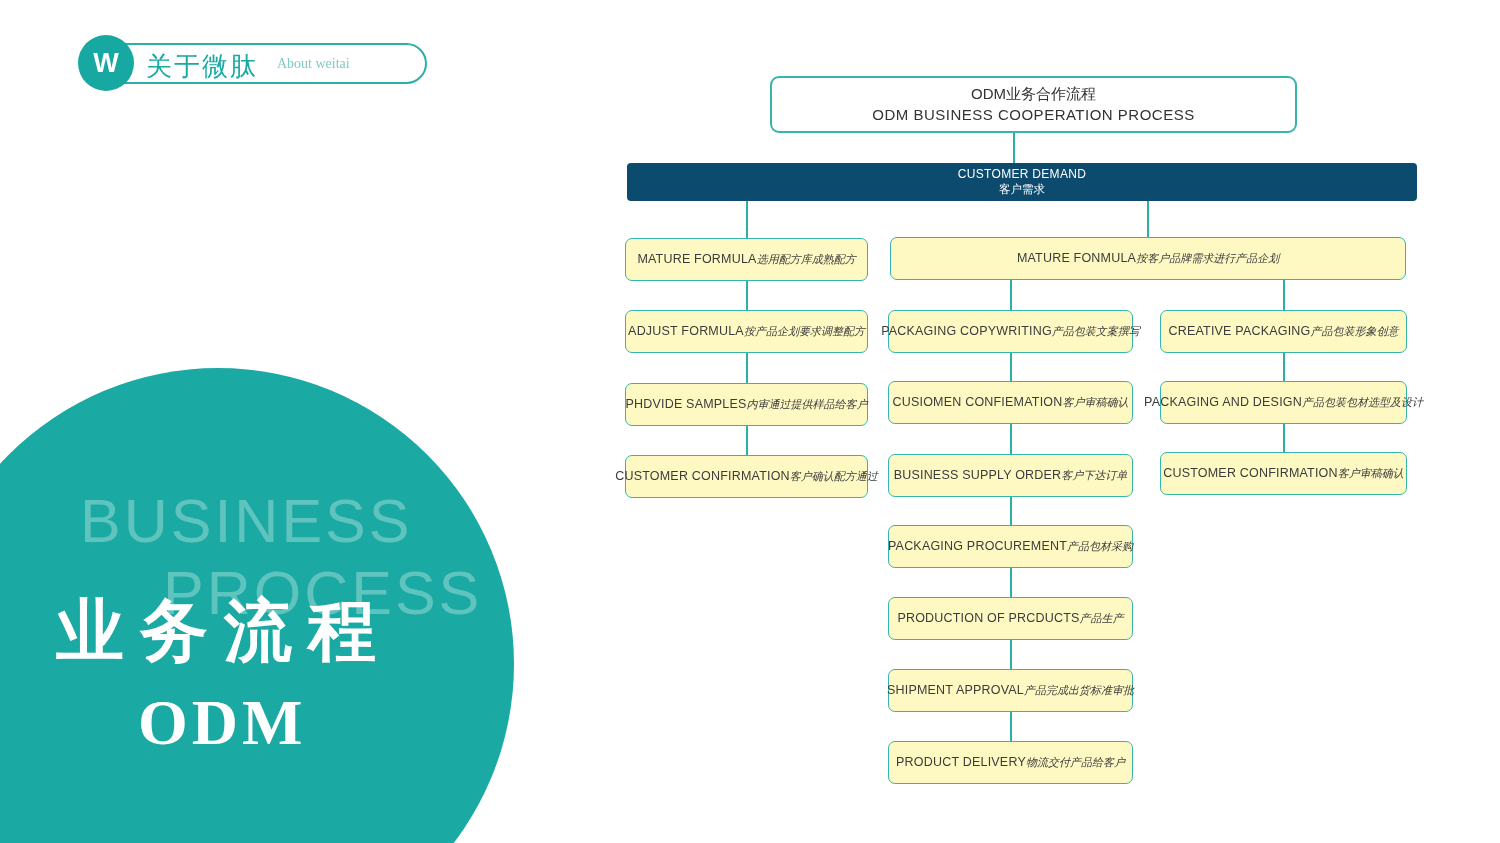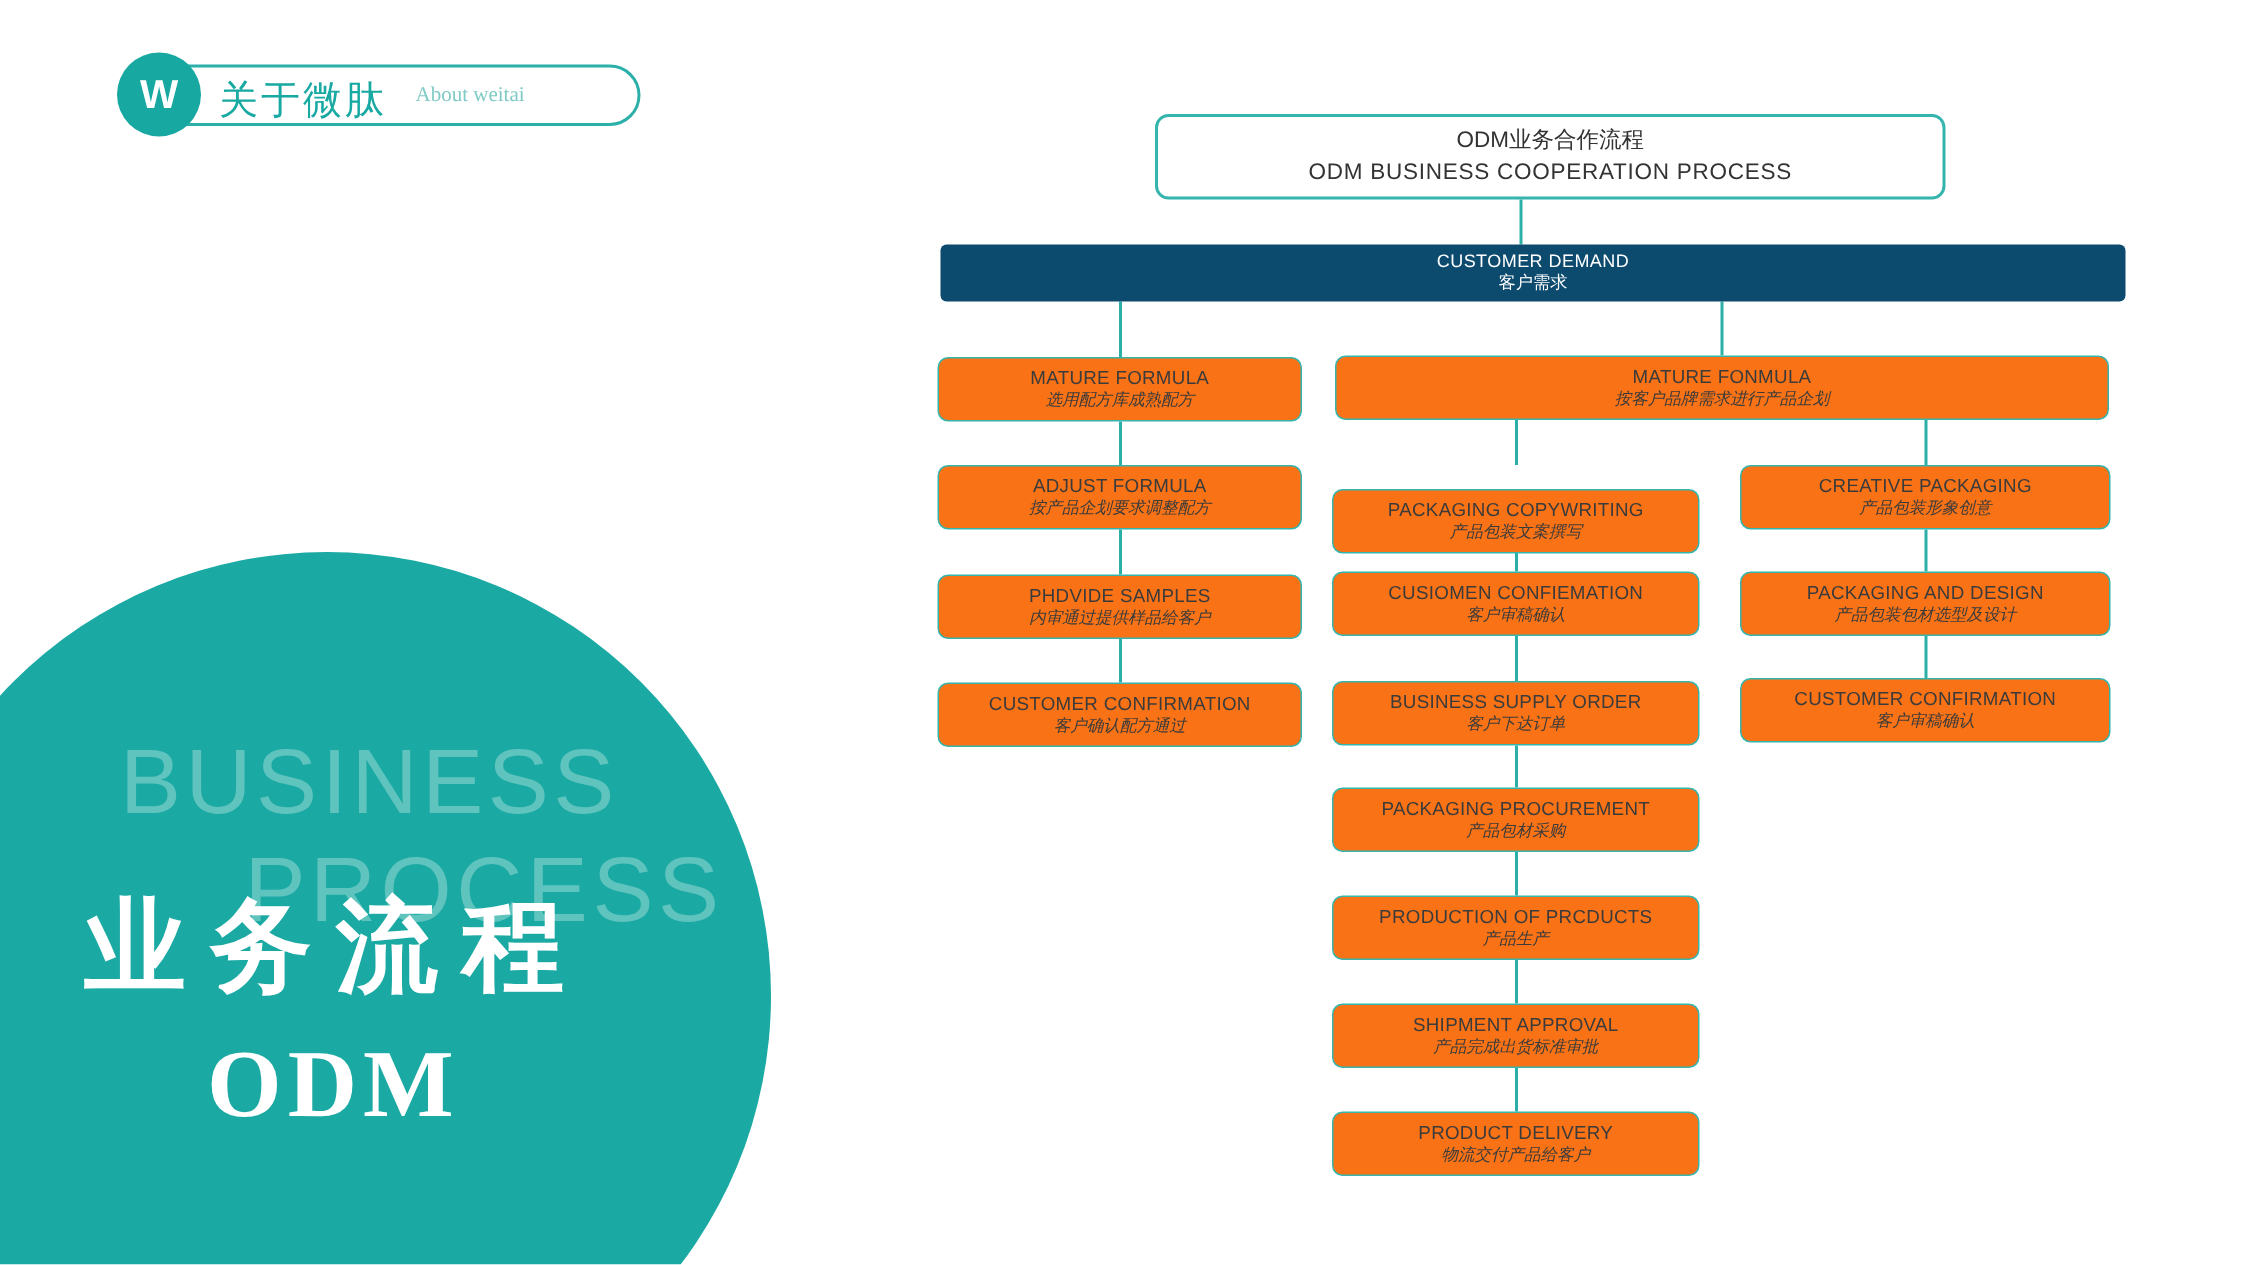--- a/index.html
+++ b/index.html
@@ -40,23 +40,23 @@
   .flow-title .cn { font-size:15px; line-height:1.35; }
   .flow-title .en { font-size:15px; line-height:1.35; letter-spacing:0.5px; }
 
   .demand-bar { position:absolute; left:627px; top:163px; width:790px; height:38px;
                 background:#0c4a6e; border-radius:4px; color:#fff;
                 display:flex; flex-direction:column; align-items:center; justify-content:center;
                 z-index:2; }
   .demand-bar .en { font-size:12px; line-height:1.3; letter-spacing:0.3px; }
   .demand-bar .cn { font-size:11.5px; line-height:1.3; }
 
-  .node { position:absolute; height:43px; background:#f97316;
+  .node { position:absolute; height:43px; background:#fef9c3;
           border:1.5px solid #35b5ae; border-radius:7px;
-          display:flex; flex-direction:column; align-items:center; justify-content:center;
+          display:flex; flex-direction:row; align-items:center; justify-content:center;
           color:#3b3b3b; z-index:2; }
   .node .en { font-size:12.5px; line-height:1.25; letter-spacing:0.2px; white-space:nowrap; }
   .node .cn { font-size:11px; line-height:1.3; white-space:nowrap;font-style:italic; }
 
   .vline { position:absolute; width:2px; background:#2cafa8; z-index:1; }
 </style>
 </head>
 <body>
 
 <div class="slide">
@@ -97,21 +97,21 @@
   <div class="node" style="left:625px; top:455px; width:243px;">
     <div class="en">CUSTOMER CONFIRMATION</div>
     <div class="cn">客户确认配方通过</div>
   </div>
 
   <div class="node" style="left:890px; top:237px; width:516px;">
     <div class="en">MATURE FONMULA</div>
     <div class="cn">按客户品牌需求进行产品企划</div>
   </div>
 
-  <div class="node" style="left:888px; top:310px; width:245px;margin-top:16px;">
+  <div class="node" style="left:888px; top:310px; width:245px;">
     <div class="en">PACKAGING COPYWRITING</div>
     <div class="cn">产品包装文案撰写</div>
   </div>
   <div class="node" style="left:888px; top:381px; width:245px;">
     <div class="en">CUSIOMEN CONFIEMATION</div>
     <div class="cn">客户审稿确认</div>
   </div>
   <div class="node" style="left:888px; top:454px; width:245px;">
     <div class="en">BUSINESS SUPPLY ORDER</div>
     <div class="cn">客户下达订单</div>

